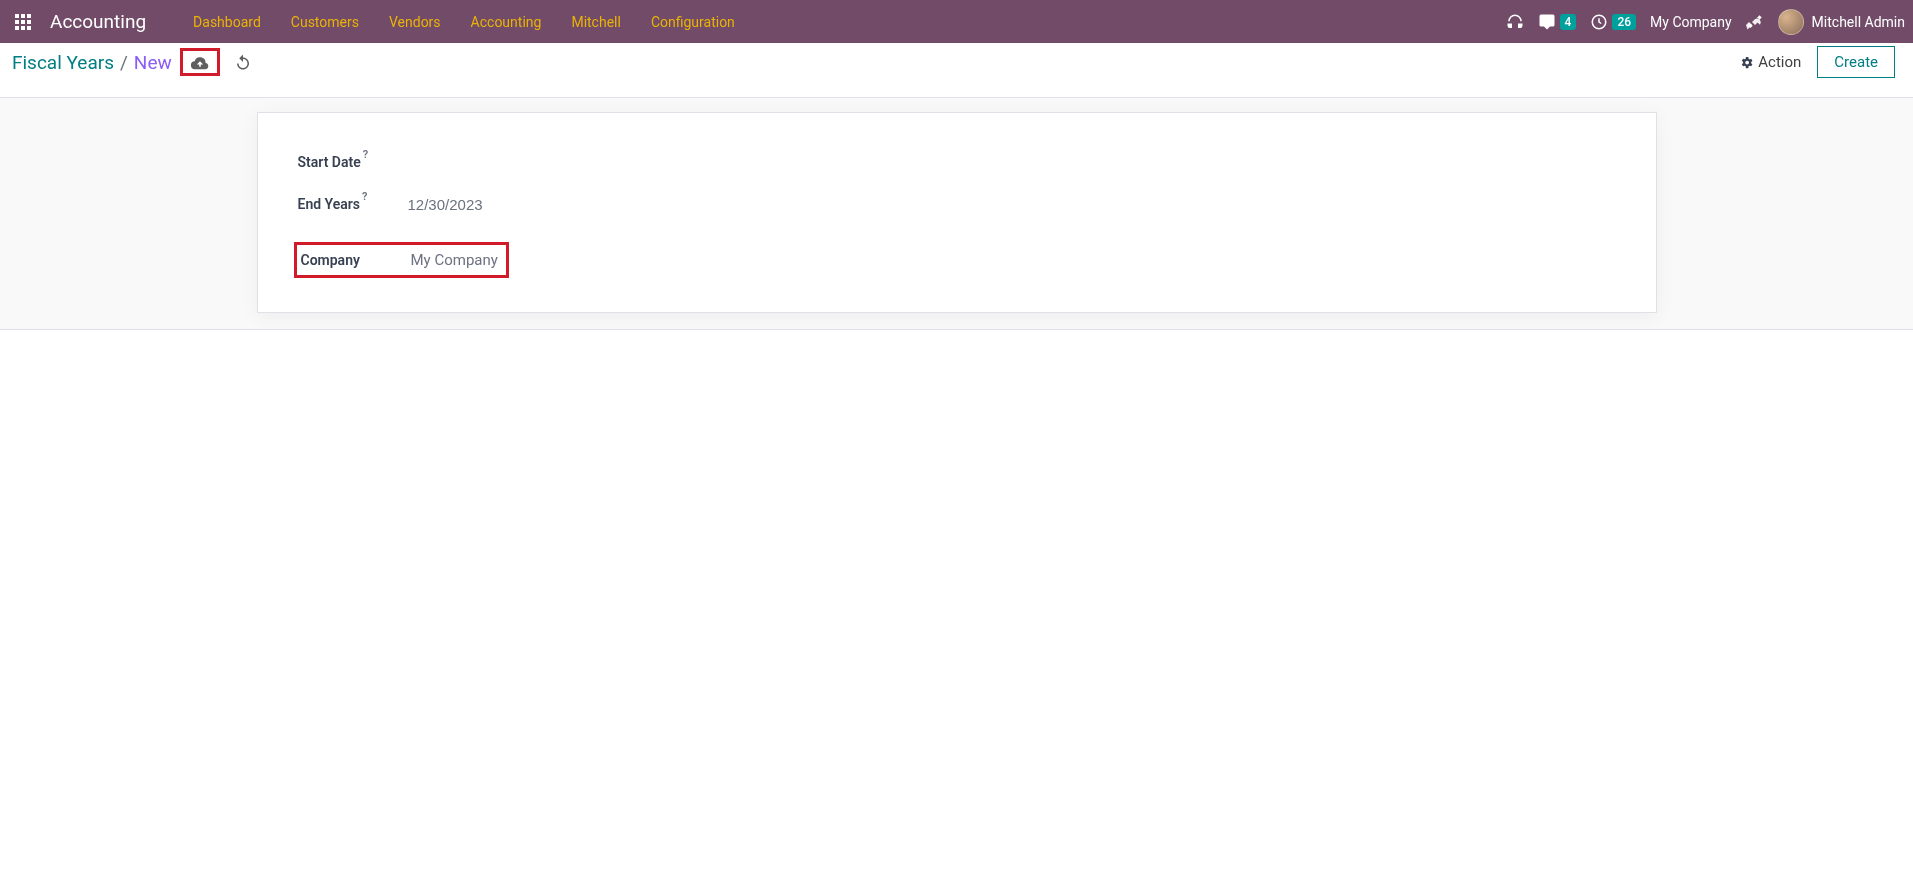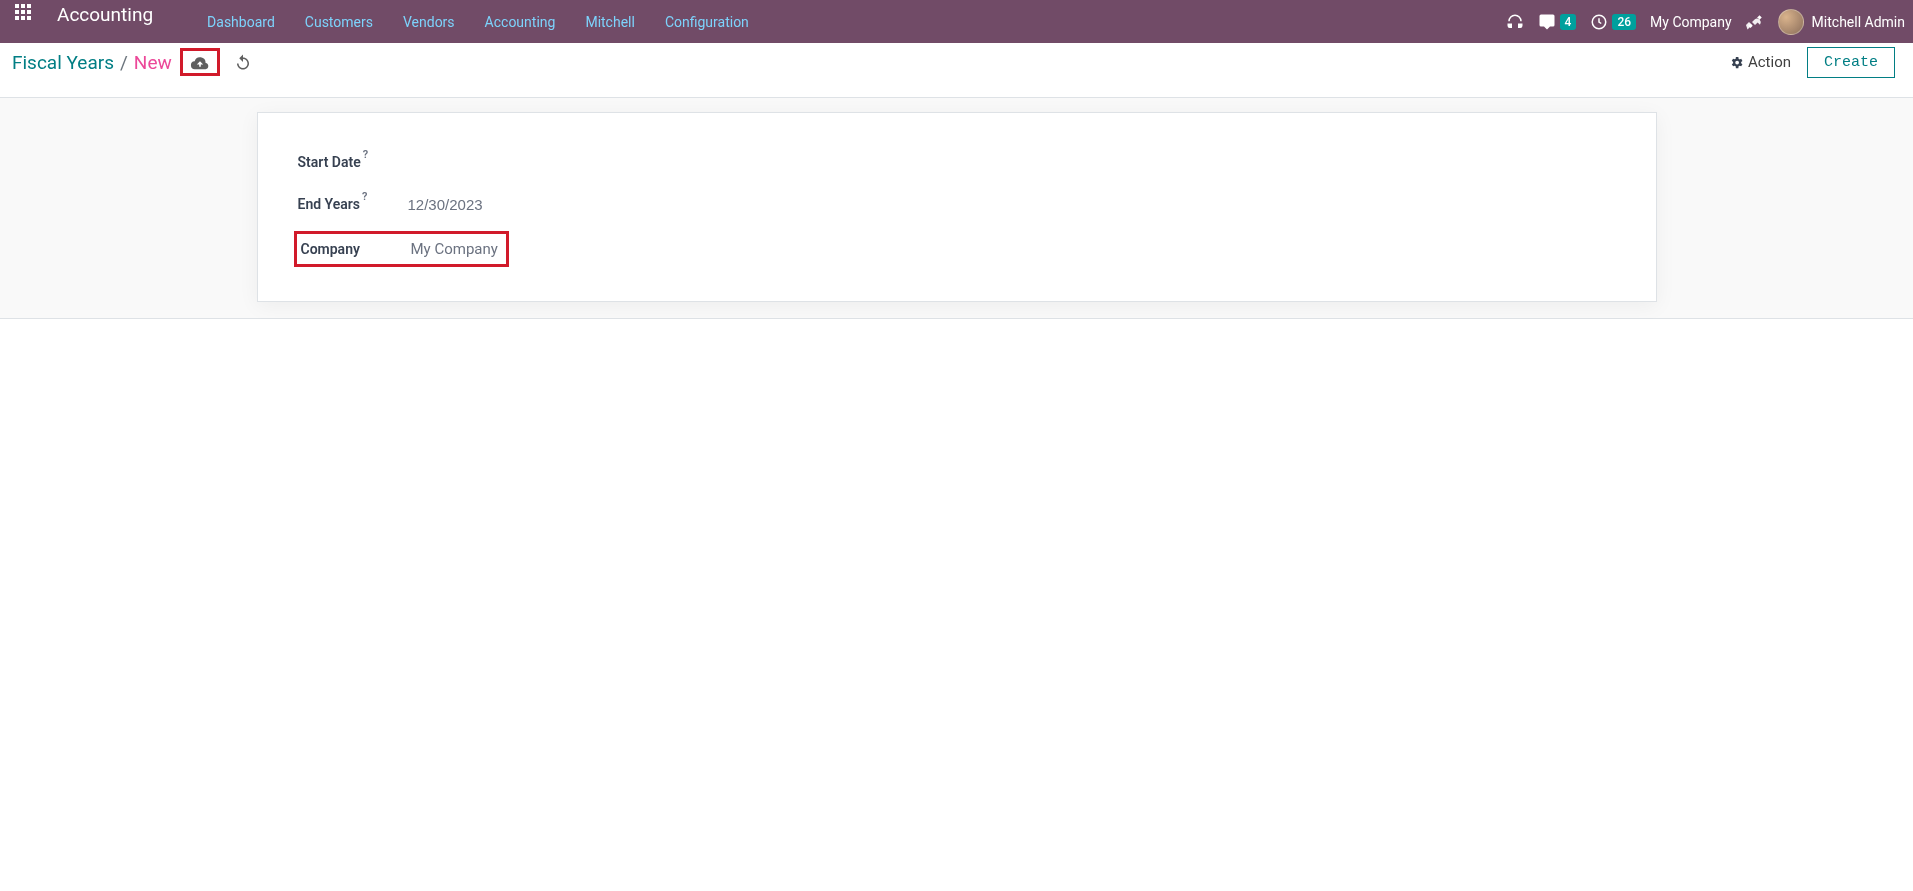--- a/index.html
+++ b/index.html
@@ -7,71 +7,71 @@
 
     
     .navbar {
       background: #714B67;
       height: 43px;
       display: flex;
       align-items: center;
       padding: 0 8px 0 14px;
       color: #fff;
     }
-    .navbar-left { display: flex; align-items: flex-start; gap: 11px; }
+    .navbar-left { display: flex; align-items: center; gap: 4px; }
     .apps-icon { width: 18px; height: 18px; margin-right: 14px; display:flex; align-items:center; justify-content:center; cursor:pointer; }
     .app-name { font-size: 19px; font-weight: 400; margin-right: 28px; color: #fff; }
     .nav-menu { display: flex; gap: 0; }
-    .nav-item { color: #7dd3fc; padding: 11px 15px; font-size: 14px; cursor: pointer; }
+    .nav-item { color: #eab308; padding: 11px 15px; font-size: 14px; cursor: pointer; }
     .navbar-right { margin-left: auto; display:flex; align-items:center; gap: 14px; }
     .systray-item { display:flex; align-items:center; gap:4px; cursor:pointer; position:relative; }
     .badge { background:#00A09D; color:#fff; border-radius:3px; padding:1px 5px; font-size:12px; line-height:14px; font-weight:500; }
     .company-name { font-size:14px; color:#fff; }
     .user-section { display:flex; align-items:center; gap:8px; cursor:pointer; }
     .avatar { width:26px; height:26px; border-radius:50%; background: radial-gradient(circle at 30% 30%, #d9b38c, #8a6d5a); border:1px solid rgba(255,255,255,0.3); }
     .user-name { font-size:14px; color:#fff; }
 
     
     .controlbar {
       height: 55px;
       border-bottom: 1px solid #dee2e6;
       display:flex;
       align-items:center;
       padding: 0 18px 16px 12px;
       background:#fff;
     }
     .breadcrumb { display:flex; align-items:center; font-size:19px; }
     .breadcrumb-link { color:#017e84; cursor:pointer; }
     .breadcrumb-sep { color:#6c757d; margin: 0 6px; }
-    .breadcrumb-current { color:#ec4899; }
+    .breadcrumb-current { color:#8b5cf6; }
     .bc-icons { display:flex; align-items:center; margin-left: 8px; }
     .save-box { border:3px solid #d11a2a; padding:3px 7px; display:flex; align-items:center; justify-content:center; cursor:pointer; }
     .discard-btn { margin-left: 14px; cursor:pointer; display:flex; align-items:center; }
     .cb-right { margin-left:auto; display:flex; align-items:center; gap:16px; }
     .action-btn { display:flex; align-items:center; gap:4px; color:#404040; cursor:pointer; font-size:15px; }
-    .create-btn { border:1px solid #017e84; color:#017e84; padding:6px 16px; font-size:15px; cursor:pointer; background:#fff;font-family:Liberation Mono, monospace; }
+    .create-btn { border:1px solid #017e84; color:#017e84; padding:6px 16px; font-size:15px; cursor:pointer; background:#fff; }
 
     
     .content-wrap { background:#f9f9f9; border-bottom:1px solid #dee2e6; padding: 14px 0 16px; display:flex; justify-content:center; }
     .form-sheet {
       width: 1400px;
       max-width: calc(100% - 160px);
       background:#fff;
       border:1px solid #dee2e6;
       box-shadow: 0 4px 20px rgba(0,0,0,0.05);
       padding: 28px 40px 34px;
     }
     .form-row { display:flex; align-items:center; min-height:42px; }
     .form-label { width:110px; font-weight:600; color:#374151; font-size:14px; position:relative; }
     .form-label .help { position:absolute; top:-6px; font-size:11px; color:#6b7280; margin-left:2px; }
     .form-value-input {
       border:none; outline:none; font-size:15px; color:#6b7280; padding:4px 0; width:400px; background:transparent;
     }
     .company-highlight {
-      border:3px solid #d11a2a; display:inline-flex; align-items:center; padding:6px 8px 6px 4px; margin-left:-4px; margin-top:6px;
+      border:3px solid #d11a2a; display:inline-flex; align-items:center; padding:6px 8px 6px 4px; margin-left:-4px; margin-top:17px;
     }
     .company-highlight .form-label { width:110px; }
     .form-value-text { font-size:15px; color:#6b7280; }
 
     
     svg { display:block; }
   </style>
 </head>
 <body>
 

